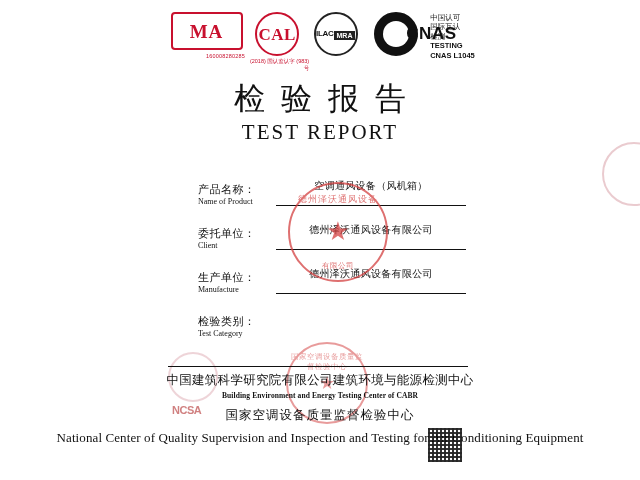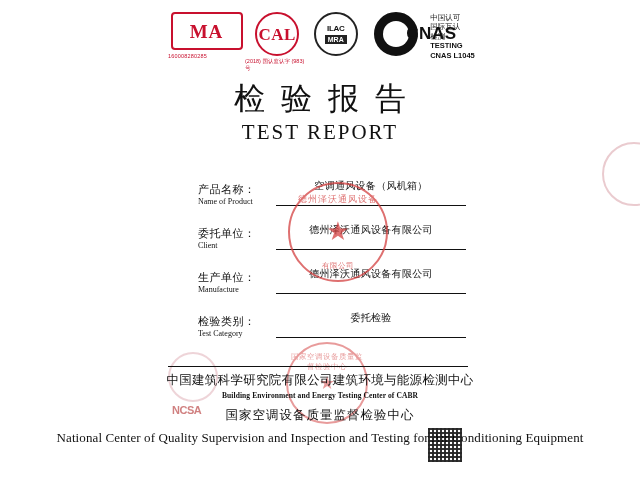--- a/index.html
+++ b/index.html
@@ -27,21 +27,21 @@
     left: 168px;
     top: 12px;
     width: 330px;
     height: 62px;
     display: flex;
     align-items: flex-start;
     justify-content: space-between;
   }
   .mark {
     position: relative;
-    text-align: left;
+    text-align: right;
   }
 
   
   .mark-ma { width: 84px; }
   .ma-box {
     width: 68px;
     height: 34px;
     border: 2px solid #c8102e;
     border-radius: 4px;
     margin: 0 auto;
@@ -96,21 +96,21 @@
 
   
   .mark-ilac { width: 58px; }
   .ilac-circle {
     width: 40px;
     height: 40px;
     border: 2px solid #222;
     border-radius: 50%;
     margin: 0 auto;
     display: flex;
-    flex-direction: column;
+    flex-direction: row;
     align-items: center;
     justify-content: center;
     overflow: hidden;
   }
   .ilac-top {
     font-size: 8px;
     font-weight: bold;
     letter-spacing: -0.3px;
     font-family: "Liberation Sans", sans-serif;
     line-height: 1;
@@ -483,21 +483,20 @@
         <div class="label-en">Manufacture</div>
       </div>
       <div class="field-value">德州泽沃通风设备有限公司</div>
     </div>
 
     <div class="field-row">
       <div class="field-label">
         <div class="label-cn">检验类别：</div>
         <div class="label-en">Test Category</div>
       </div>
-      <div class="field-value">委托检验</div>
     </div>
 
   </div>
 
   <div class="stamp stamp-main">
     <div class="arc-top">德州泽沃通风设备</div>
     <div class="star">★</div>
     <div class="arc-bottom">有限公司</div>
   </div>
 

